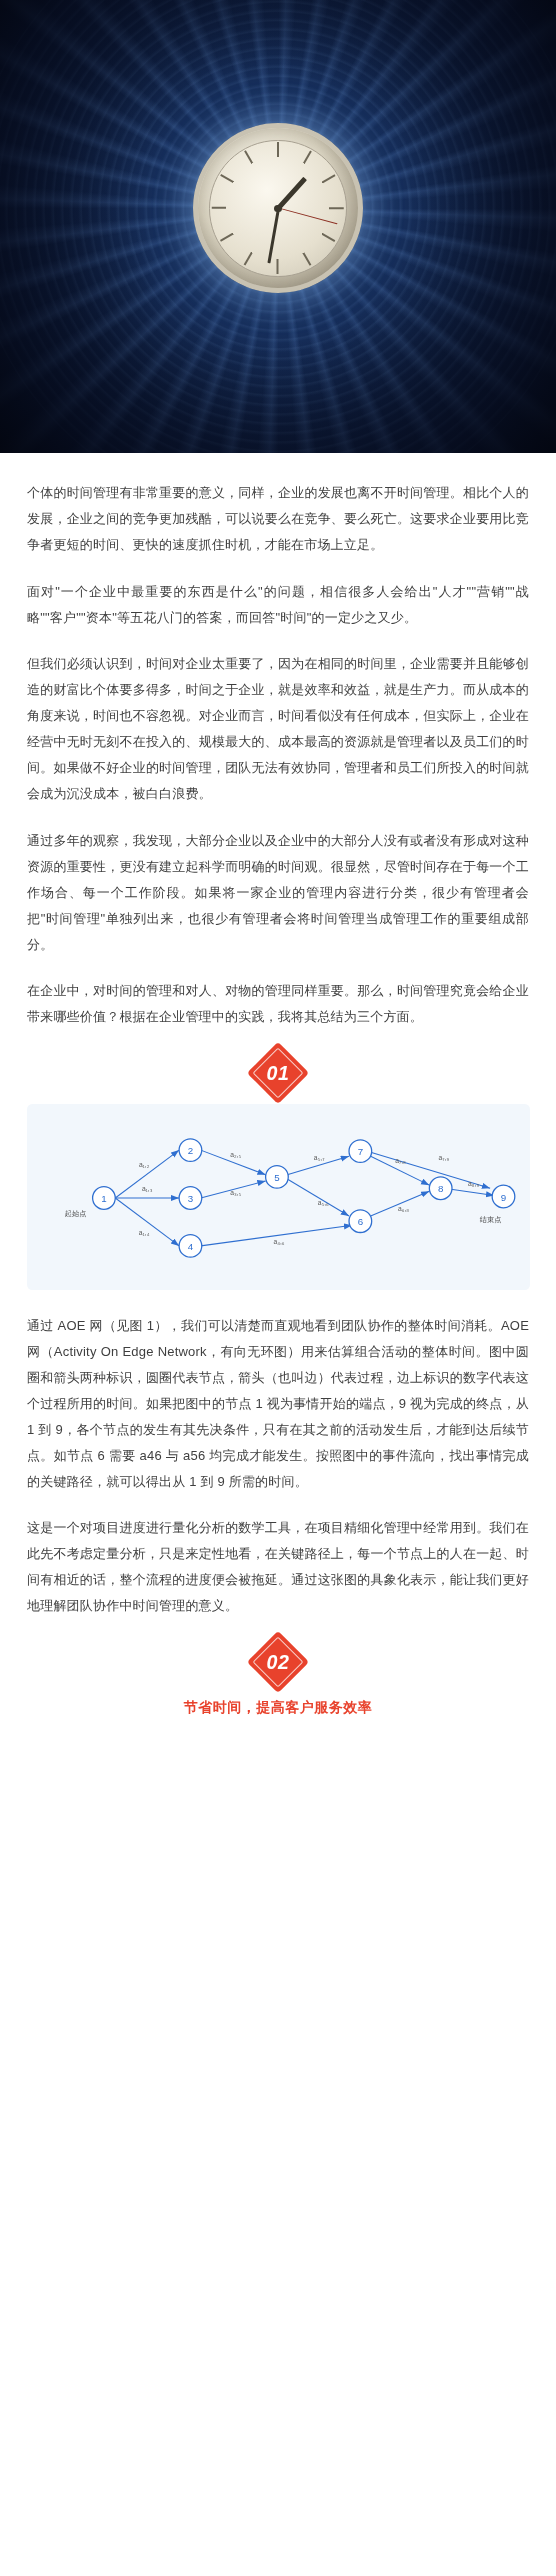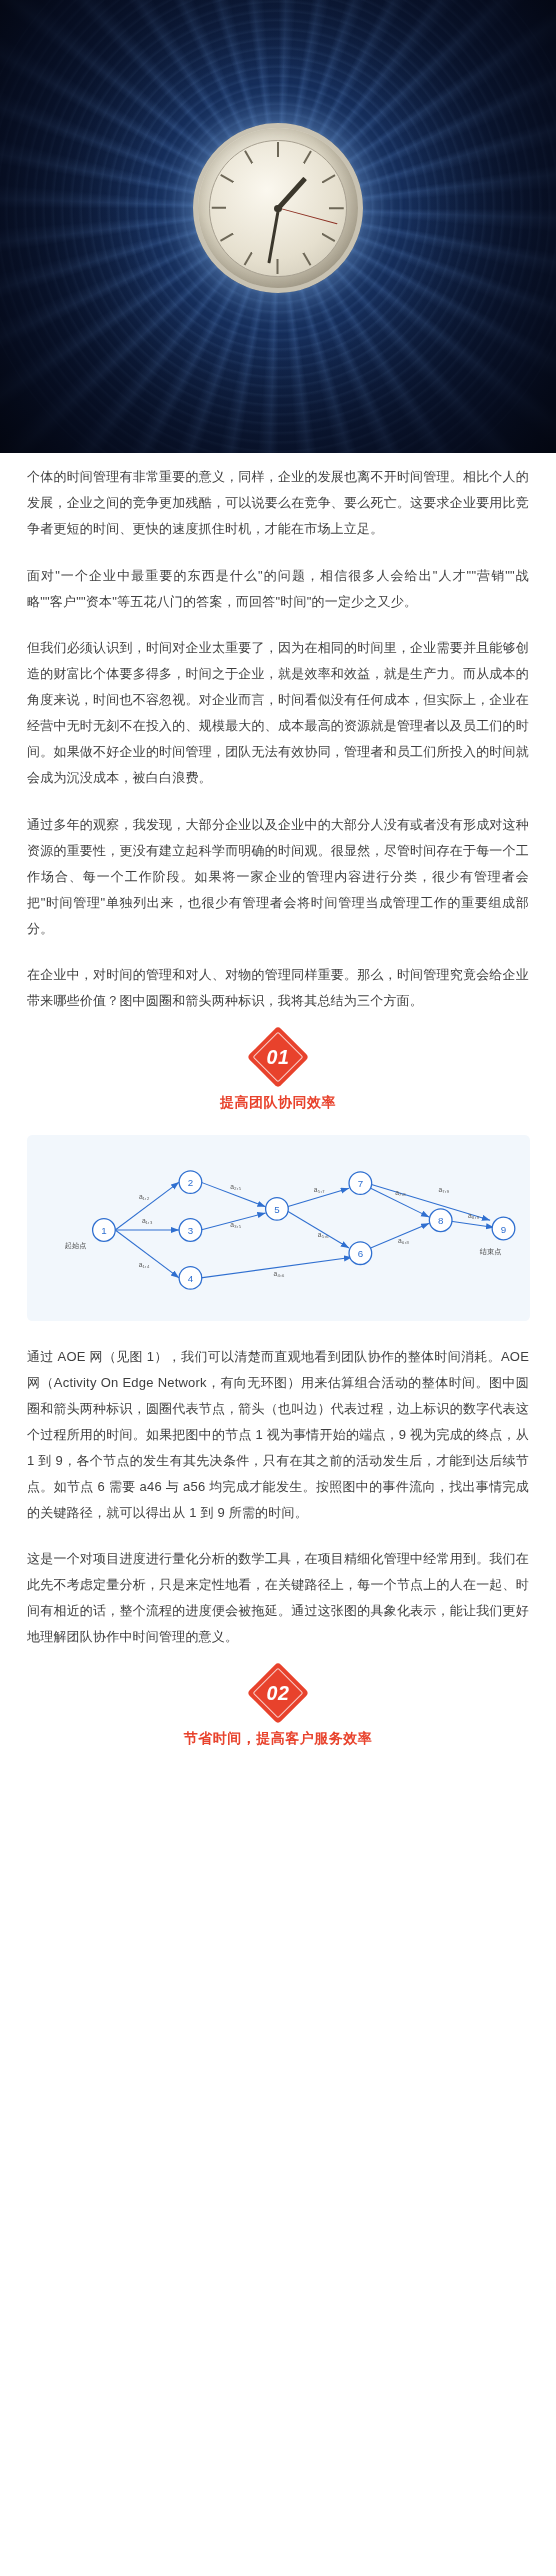--- a/index.html
+++ b/index.html
@@ -125,21 +125,21 @@
     padding: 0 27px;
   }
   p.para {
     font-size: 13px;
     line-height: 26px;
     letter-spacing: 0.2px;
     text-align: justify;
     margin: 0 0 20.6px 0;
     color: #3f3f3f;
   }
-  p.first { margin-top: 11px; }
+  p.first { margin-top: 27px; }
 
   
   .badge-wrap {
     text-align: center;
     margin: 20.6px 0 3.1px 0;
   }
   .badge {
     display: inline-block;
     position: relative;
     width: 44px;
@@ -224,28 +224,27 @@
     </div>
     <div class="vignette"></div>
   </div>
 
   <div class="content">
 
     <p class="para first">个体的时间管理有非常重要的意义，同样，企业的发展也离不开时间管理。相比个人的发展，企业之间的竞争更加残酷，可以说要么在竞争、要么死亡。这要求企业要用比竞争者更短的时间、更快的速度抓住时机，才能在市场上立足。</p>
     <p class="para">面对"一个企业中最重要的东西是什么"的问题，相信很多人会给出"人才""营销""战略""客户""资本"等五花八门的答案，而回答"时间"的一定少之又少。</p>
     <p class="para">但我们必须认识到，时间对企业太重要了，因为在相同的时间里，企业需要并且能够创造的财富比个体要多得多，时间之于企业，就是效率和效益，就是生产力。而从成本的角度来说，时间也不容忽视。对企业而言，时间看似没有任何成本，但实际上，企业在经营中无时无刻不在投入的、规模最大的、成本最高的资源就是管理者以及员工们的时间。如果做不好企业的时间管理，团队无法有效协同，管理者和员工们所投入的时间就会成为沉没成本，被白白浪费。</p>
     <p class="para">通过多年的观察，我发现，大部分企业以及企业中的大部分人没有或者没有形成对这种资源的重要性，更没有建立起科学而明确的时间观。很显然，尽管时间存在于每一个工作场合、每一个工作阶段。如果将一家企业的管理内容进行分类，很少有管理者会把"时间管理"单独列出来，也很少有管理者会将时间管理当成管理工作的重要组成部分。</p>
-    <p class="para">在企业中，对时间的管理和对人、对物的管理同样重要。那么，时间管理究竟会给企业带来哪些价值？图中圆圈和箭头两种标识，我将其总结为三个方面。</p>
+    <p class="para">在企业中，对时间的管理和对人、对物的管理同样重要。那么，时间管理究竟会给企业带来哪些价值？根据在企业管理中的实践，我将其总结为三个方面。</p>
 
     <div class="badge-wrap">
       <span class="badge">
         <span class="num">01</span>
       </span>
     </div>
-    <div class="section-title">提高团队协同效率</div>
 
 
     <div class="diagram">
       <svg width="484" height="170" viewBox="0 0 940 330">
         <defs>
           <marker id="arrow" markerWidth="9" markerHeight="9" refX="8" refY="3" orient="auto">
             <path d="M0,0 L0,6 L8,3 z" fill="#2f6fd0"></path>
           </marker>
         </defs>
 

